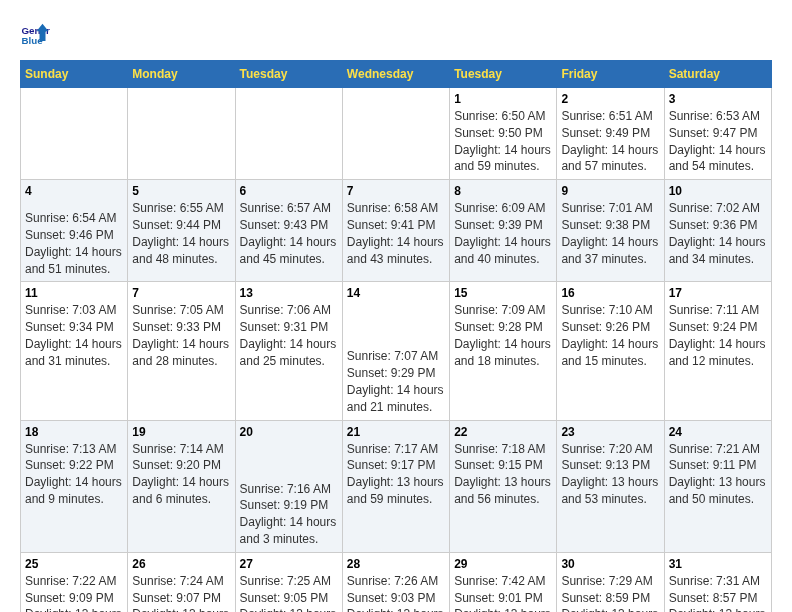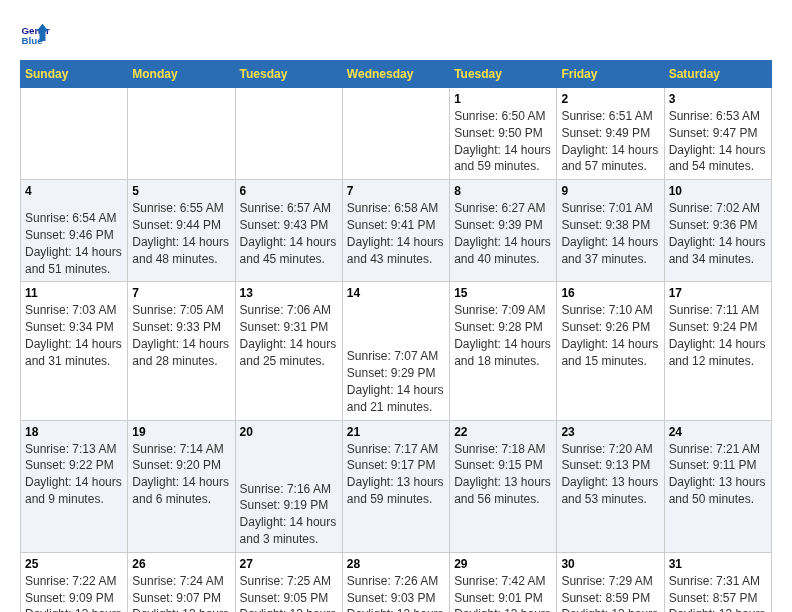--- a/index.html
+++ b/index.html
@@ -159,21 +159,21 @@
         </td>
         <td>
           <span class="day-num">7</span>
           <div class="day-info" style="white-space: pre-line;">Sunrise: 6:58 AM
 Sunset: 9:41 PM
 Daylight: 14 hours
 and 43 minutes.</div>
         </td>
         <td>
           <span class="day-num">8</span>
-          <div class="day-info" style="white-space: pre-line;">Sunrise: 6:27 AM
+          <div class="day-info" style="white-space: pre-line;">Sunrise: 6:09 AM
 Sunset: 9:39 PM
 Daylight: 14 hours
 and 40 minutes.</div>
         </td>
         <td>
           <span class="day-num">9</span>
           <div class="day-info" style="white-space: pre-line;">Sunrise: 7:01 AM
 Sunset: 9:38 PM
 Daylight: 14 hours
 and 37 minutes.</div>

